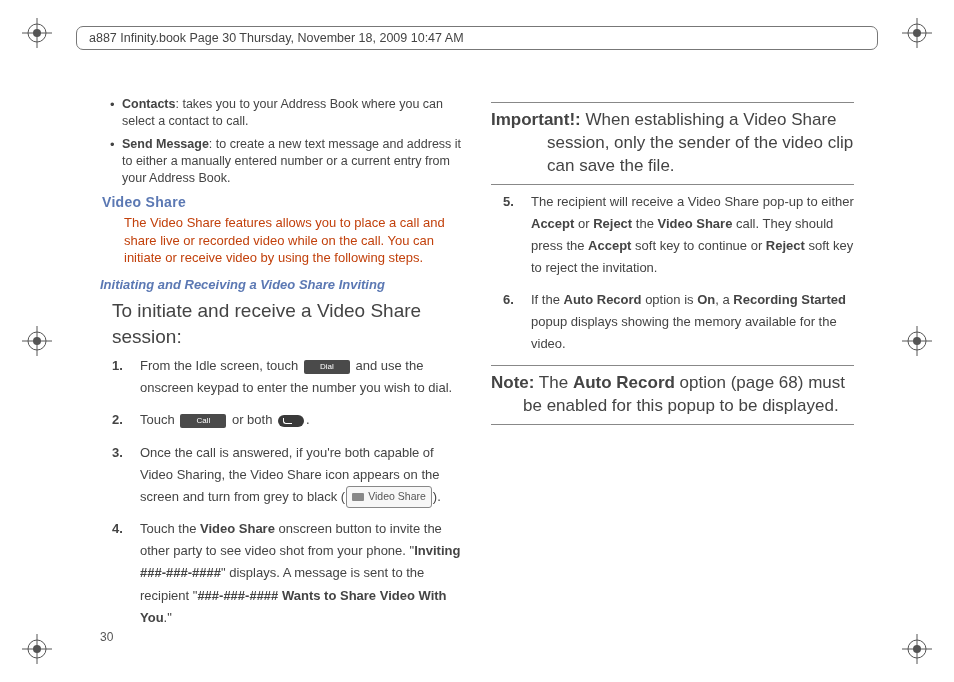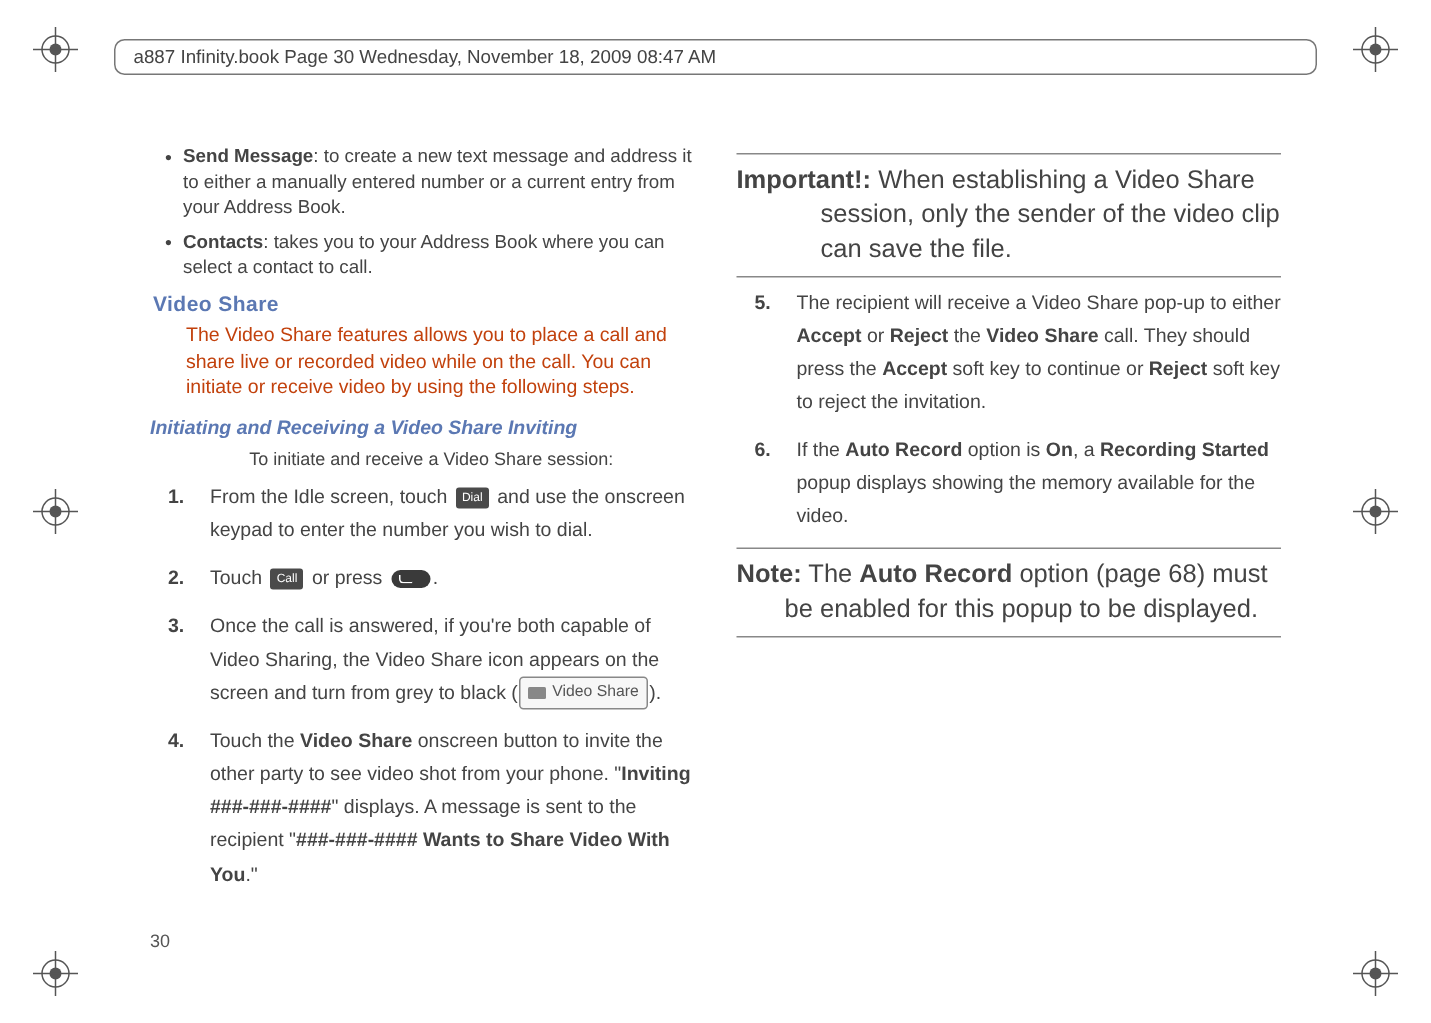--- a/index.html
+++ b/index.html
@@ -89,23 +89,22 @@
     margin: 10px 0 6px 0;
   }
   .body-text {
     font-size: 13px;
     margin: 4px 0 8px 24px;
     color: #c2410c;
   }
   .intro {
     margin-left: 12px;
     margin-bottom: 6px;
-    font-size: 12px;
-    color: #444;
-    text-align: center;
+    font-size: 19px;
+    color: #444;
   }
 
   ol.steps {
     list-style: none;
     counter-reset: step;
     margin: 0 0 0 12px;
     padding: 0;
   }
   ol.steps > li {
     counter-increment: step;
@@ -124,21 +123,21 @@
     font-weight: bold;
     font-size: 13px;
   }
 
   .inline-icon {
     display: inline-block;
     vertical-align: middle;
     background: #4a4a4a;
     color: #fff;
     font-size: 8px;
-    width: 22px;
+    width: 46px;
     height: 14px;
     text-align: center;
     line-height: 14px;
     border-radius: 2px;
     margin: 0 2px;
   }
   .inline-key {
     display: inline-block;
     vertical-align: middle;
     width: 26px;
@@ -192,21 +191,21 @@
     text-indent: -56px;
   }
   .hang-note {
     padding-left: 32px;
     text-indent: -32px;
   }
 
   .page-num {
     position: absolute;
     left: 100px;
-    bottom: 48px;
+    bottom: 38px;
     font-size: 12px;
     color: #555;
   }
 </style>
 </head>
 <body>
 
 <div class="printmark pm-tl"><svg viewBox="0 0 30 30">
       <circle cx="15" cy="15" r="9" fill="none" stroke="#555" stroke-width="1"></circle>
       <circle cx="15" cy="15" r="4" fill="#555"></circle>
@@ -238,47 +237,47 @@
       <line x1="0" y1="15" x2="30" y2="15" stroke="#555"></line>
     </svg></div>
 <div class="printmark pm-br"><svg viewBox="0 0 30 30">
       <circle cx="15" cy="15" r="9" fill="none" stroke="#555" stroke-width="1"></circle>
       <circle cx="15" cy="15" r="4" fill="#555"></circle>
       <line x1="15" y1="0" x2="15" y2="30" stroke="#555"></line>
       <line x1="0" y1="15" x2="30" y2="15" stroke="#555"></line>
     </svg></div>
 
 <div class="header-bar">
-  <span>a887 Infinity.book  Page 30  Wednesday, November 18, 2009  08:47 AM</span>
+  <span>a887 Infinity.book  Page 30  Thursday, November 18, 2009  10:47 AM</span>
 </div>
 
 <div class="content">
 
   <div class="col">
     <ul class="bullets">
       <li>
+        <span class="bold">Contacts</span><span>: takes you to your Address Book where you can select a contact to call.</span>
+      </li>
+      <li>
         <span class="bold">Send Message</span><span>: to create a new text message and address it to either a manually entered number or a current entry from your Address Book.</span>
-      </li>
-      <li>
-        <span class="bold">Contacts</span><span>: takes you to your Address Book where you can select a contact to call.</span>
       </li>
     </ul>
 
     <h2 class="section">Video Share</h2>
     <div class="body-text">The Video Share features allows you to place a call and share live or recorded video while on the call. You can initiate or receive video by using the following steps.</div>
 
     <h3 class="subsection">Initiating and Receiving a Video Share Inviting</h3>
     <div class="intro">To initiate and receive a Video Share session:</div>
 
     <ol class="steps">
       <li>
         <span>From the Idle screen, touch </span><span class="inline-icon">Dial</span><span> and use the onscreen keypad to enter the number you wish to dial.</span>
       </li>
       <li>
-        <span>Touch </span><span class="inline-icon">Call</span><span> or press </span><span class="inline-key"></span><span>.</span>
+        <span>Touch </span><span class="inline-icon">Call</span><span> or both </span><span class="inline-key"></span><span>.</span>
       </li>
       <li>
         <span>Once the call is answered, if you're both capable of Video Sharing, the Video Share icon appears on the screen and turn from grey to black (</span><span class="video-share-chip">
             <span class="vs-icon"></span>
             <span>Video Share</span>
           </span><span>).</span>
       </li>
       <li>
         <span>Touch the </span><span class="bold">Video Share</span><span> onscreen button to invite the other party to see video shot from your phone. "</span><span class="bold">Inviting ###-###-####</span><span>" displays. A message is sent to the recipient "</span><span class="bold">###-###-#### Wants to Share Video With You</span><span>."</span>
       </li>

